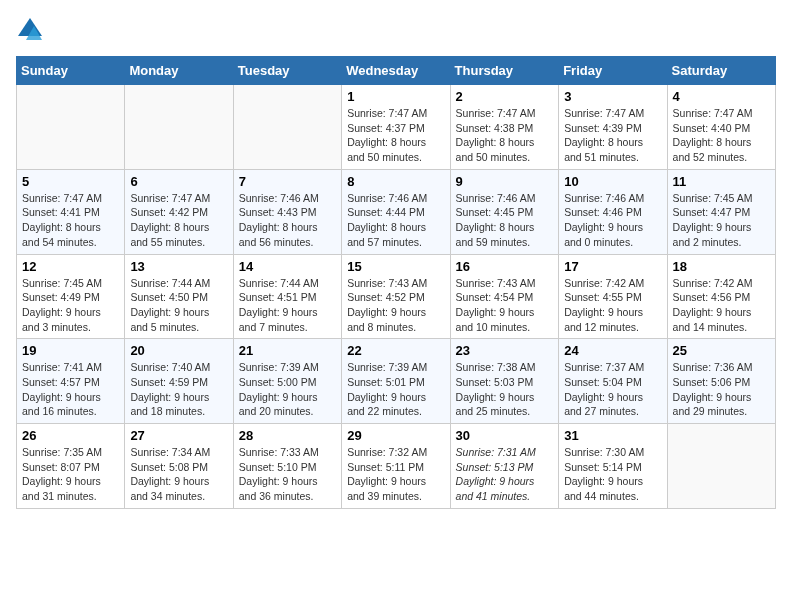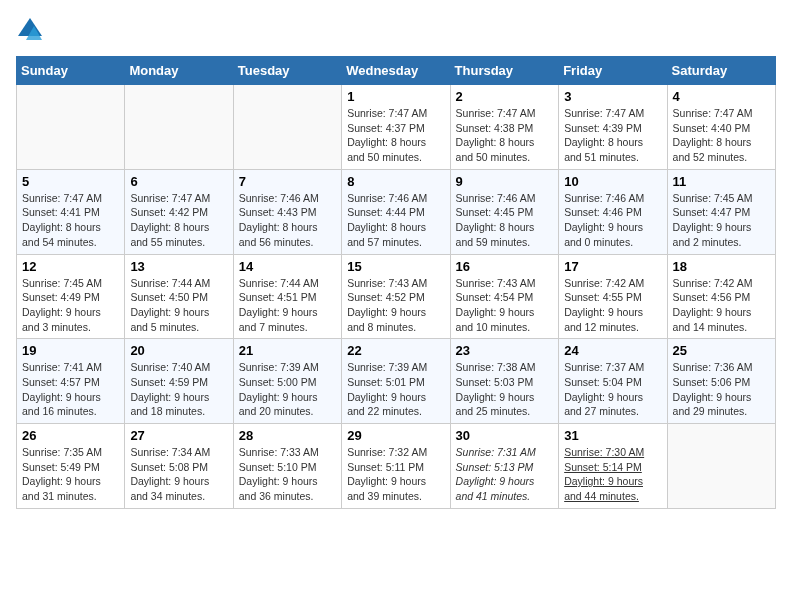--- a/index.html
+++ b/index.html
@@ -232,39 +232,39 @@
 Sunset: 5:04 PM
 Daylight: 9 hours
 and 27 minutes.</span></td>
         <td><span class="day-num">25</span><span class="day-info" style="white-space: pre-line;">Sunrise: 7:36 AM
 Sunset: 5:06 PM
 Daylight: 9 hours
 and 29 minutes.</span></td>
       </tr>
       <tr>
         <td><span class="day-num">26</span><span class="day-info" style="white-space: pre-line;">Sunrise: 7:35 AM
-Sunset: 5:49 PM
+Sunset: 8:07 PM
 Daylight: 9 hours
 and 31 minutes.</span></td>
         <td><span class="day-num">27</span><span class="day-info" style="white-space: pre-line;">Sunrise: 7:34 AM
 Sunset: 5:08 PM
 Daylight: 9 hours
 and 34 minutes.</span></td>
         <td><span class="day-num">28</span><span class="day-info" style="white-space: pre-line; text-align: right;">Sunrise: 7:33 AM
 Sunset: 5:10 PM
 Daylight: 9 hours
 and 36 minutes.</span></td>
         <td><span class="day-num">29</span><span class="day-info" style="white-space: pre-line; text-align: right;">Sunrise: 7:32 AM
 Sunset: 5:11 PM
 Daylight: 9 hours
 and 39 minutes.</span></td>
         <td><span class="day-num">30</span><span class="day-info" style="white-space: pre-line; font-style: italic;">Sunrise: 7:31 AM
 Sunset: 5:13 PM
 Daylight: 9 hours
 and 41 minutes.</span></td>
-        <td><span class="day-num">31</span><span class="day-info" style="white-space: pre-line; text-decoration: underline;">Sunrise: 7:30 AM
+        <td><span class="day-num">31</span><span class="day-info" style="white-space: pre-line;">Sunrise: 7:30 AM
 Sunset: 5:14 PM
 Daylight: 9 hours
 and 44 minutes.</span></td>
         <td class="empty-cell"></td>
       </tr>
     </tbody>
 </table>
 
 </body></html>

